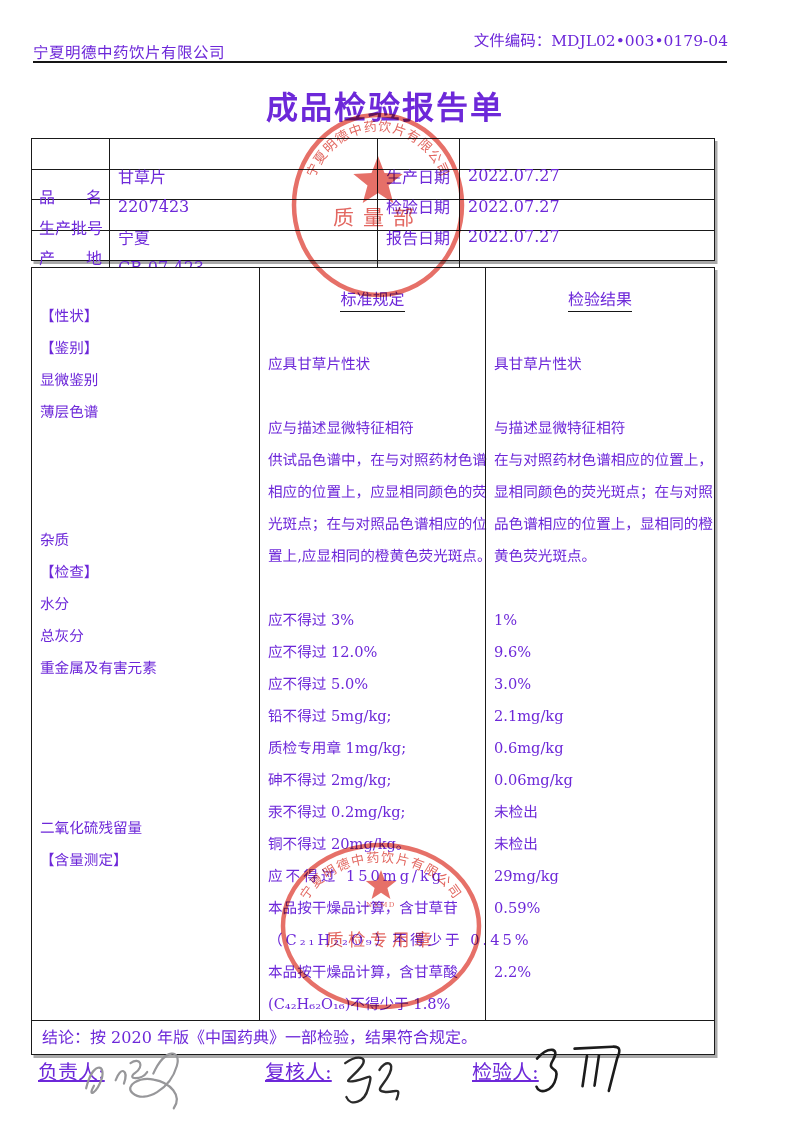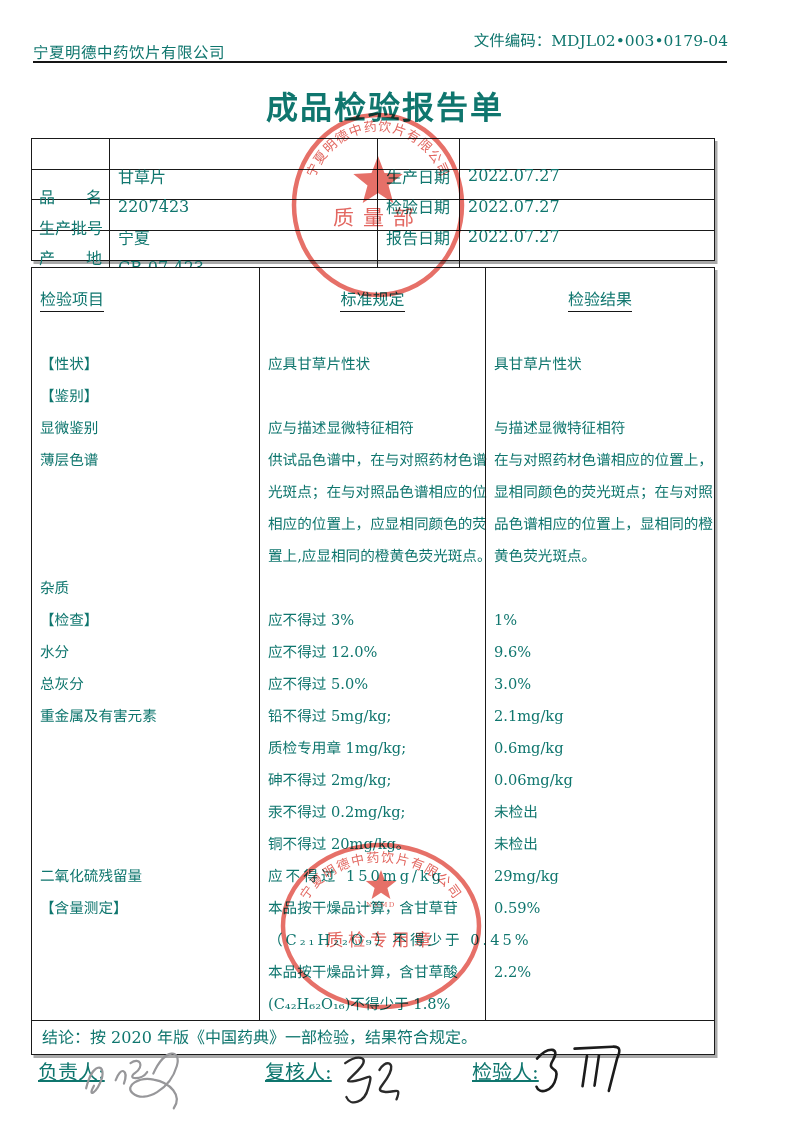--- a/index.html
+++ b/index.html
@@ -1,17 +1,17 @@
 <!DOCTYPE html>
 <html lang="zh-CN"><head>
 <meta charset="utf-8">
 <style>
   html,body{margin:0;padding:0;background:#fff;}
   .page{position:relative;width:800px;height:1131px;background:#ffffff;overflow:hidden;
-        font-family:"DejaVu Serif","Liberation Serif",serif;color:#0f766e;}
+        font-family:"DejaVu Serif","Liberation Serif",serif;color:#6d28d9;}
 
   
   .hdr-company{position:absolute;left:33px;top:40px;font-size:15.5px;letter-spacing:.5px;}
   .hdr-code{position:absolute;right:72px;top:28px;font-size:15.5px;}
   .hdr-rule{position:absolute;left:33px;top:61px;width:694px;height:2px;background:#151515;}
   .title{position:absolute;left:0;top:82px;width:770px;text-align:center;
          font-size:32px;font-weight:bold;letter-spacing:2px;}
 
   
   .itable{position:absolute;left:31px;top:138px;width:682px;background:#fff;
@@ -89,23 +89,20 @@
       <div class="icell first">
           <span class="ilabel">报告单号</span>
         </div>
       <div class="icell">CB-07-423</div>
     </div>
   </div>
 
   <div class="mtable">
     <div class="mcols">
       <div class="mcol first" id="mcol0">
-        <div class="mhead">
-            <span>检验项目</span>
-          </div>
       <div class="mline">&nbsp;</div>
           <div class="mline">【性状】</div>
           <div class="mline">【鉴别】</div>
           <div class="mline">显微鉴别</div>
           <div class="mline">薄层色谱</div>
           <div class="mline">&nbsp;</div>
           <div class="mline">&nbsp;</div>
           <div class="mline">&nbsp;</div>
           <div class="mline">杂质</div>
           <div class="mline">【检查】</div>
@@ -124,22 +121,22 @@
         </div>
       <div class="mcol" id="mcol1">
         <div class="mhead">
             <span>标准规定</span>
           </div>
       <div class="mline">&nbsp;</div>
           <div class="mline">应具甘草片性状</div>
           <div class="mline">&nbsp;</div>
           <div class="mline">应与描述显微特征相符</div>
           <div class="mline">供试品色谱中，在与对照药材色谱</div>
+          <div class="mline">相应的位置上，应显相同颜色的荧</div>
           <div class="mline">光斑点；在与对照品色谱相应的位</div>
-          <div class="mline">相应的位置上，应显相同颜色的荧</div>
           <div class="mline">置上,应显相同的橙黄色荧光斑点。</div>
           <div class="mline">&nbsp;</div>
           <div class="mline">应不得过 3%</div>
           <div class="mline">应不得过 12.0%</div>
           <div class="mline">应不得过 5.0%</div>
           <div class="mline">铅不得过 5mg/kg;</div>
           <div class="mline">质检专用章 1mg/kg;</div>
           <div class="mline">砷不得过 2mg/kg;</div>
           <div class="mline">汞不得过 0.2mg/kg;</div>
           <div class="mline">铜不得过 20mg/kg。</div>

